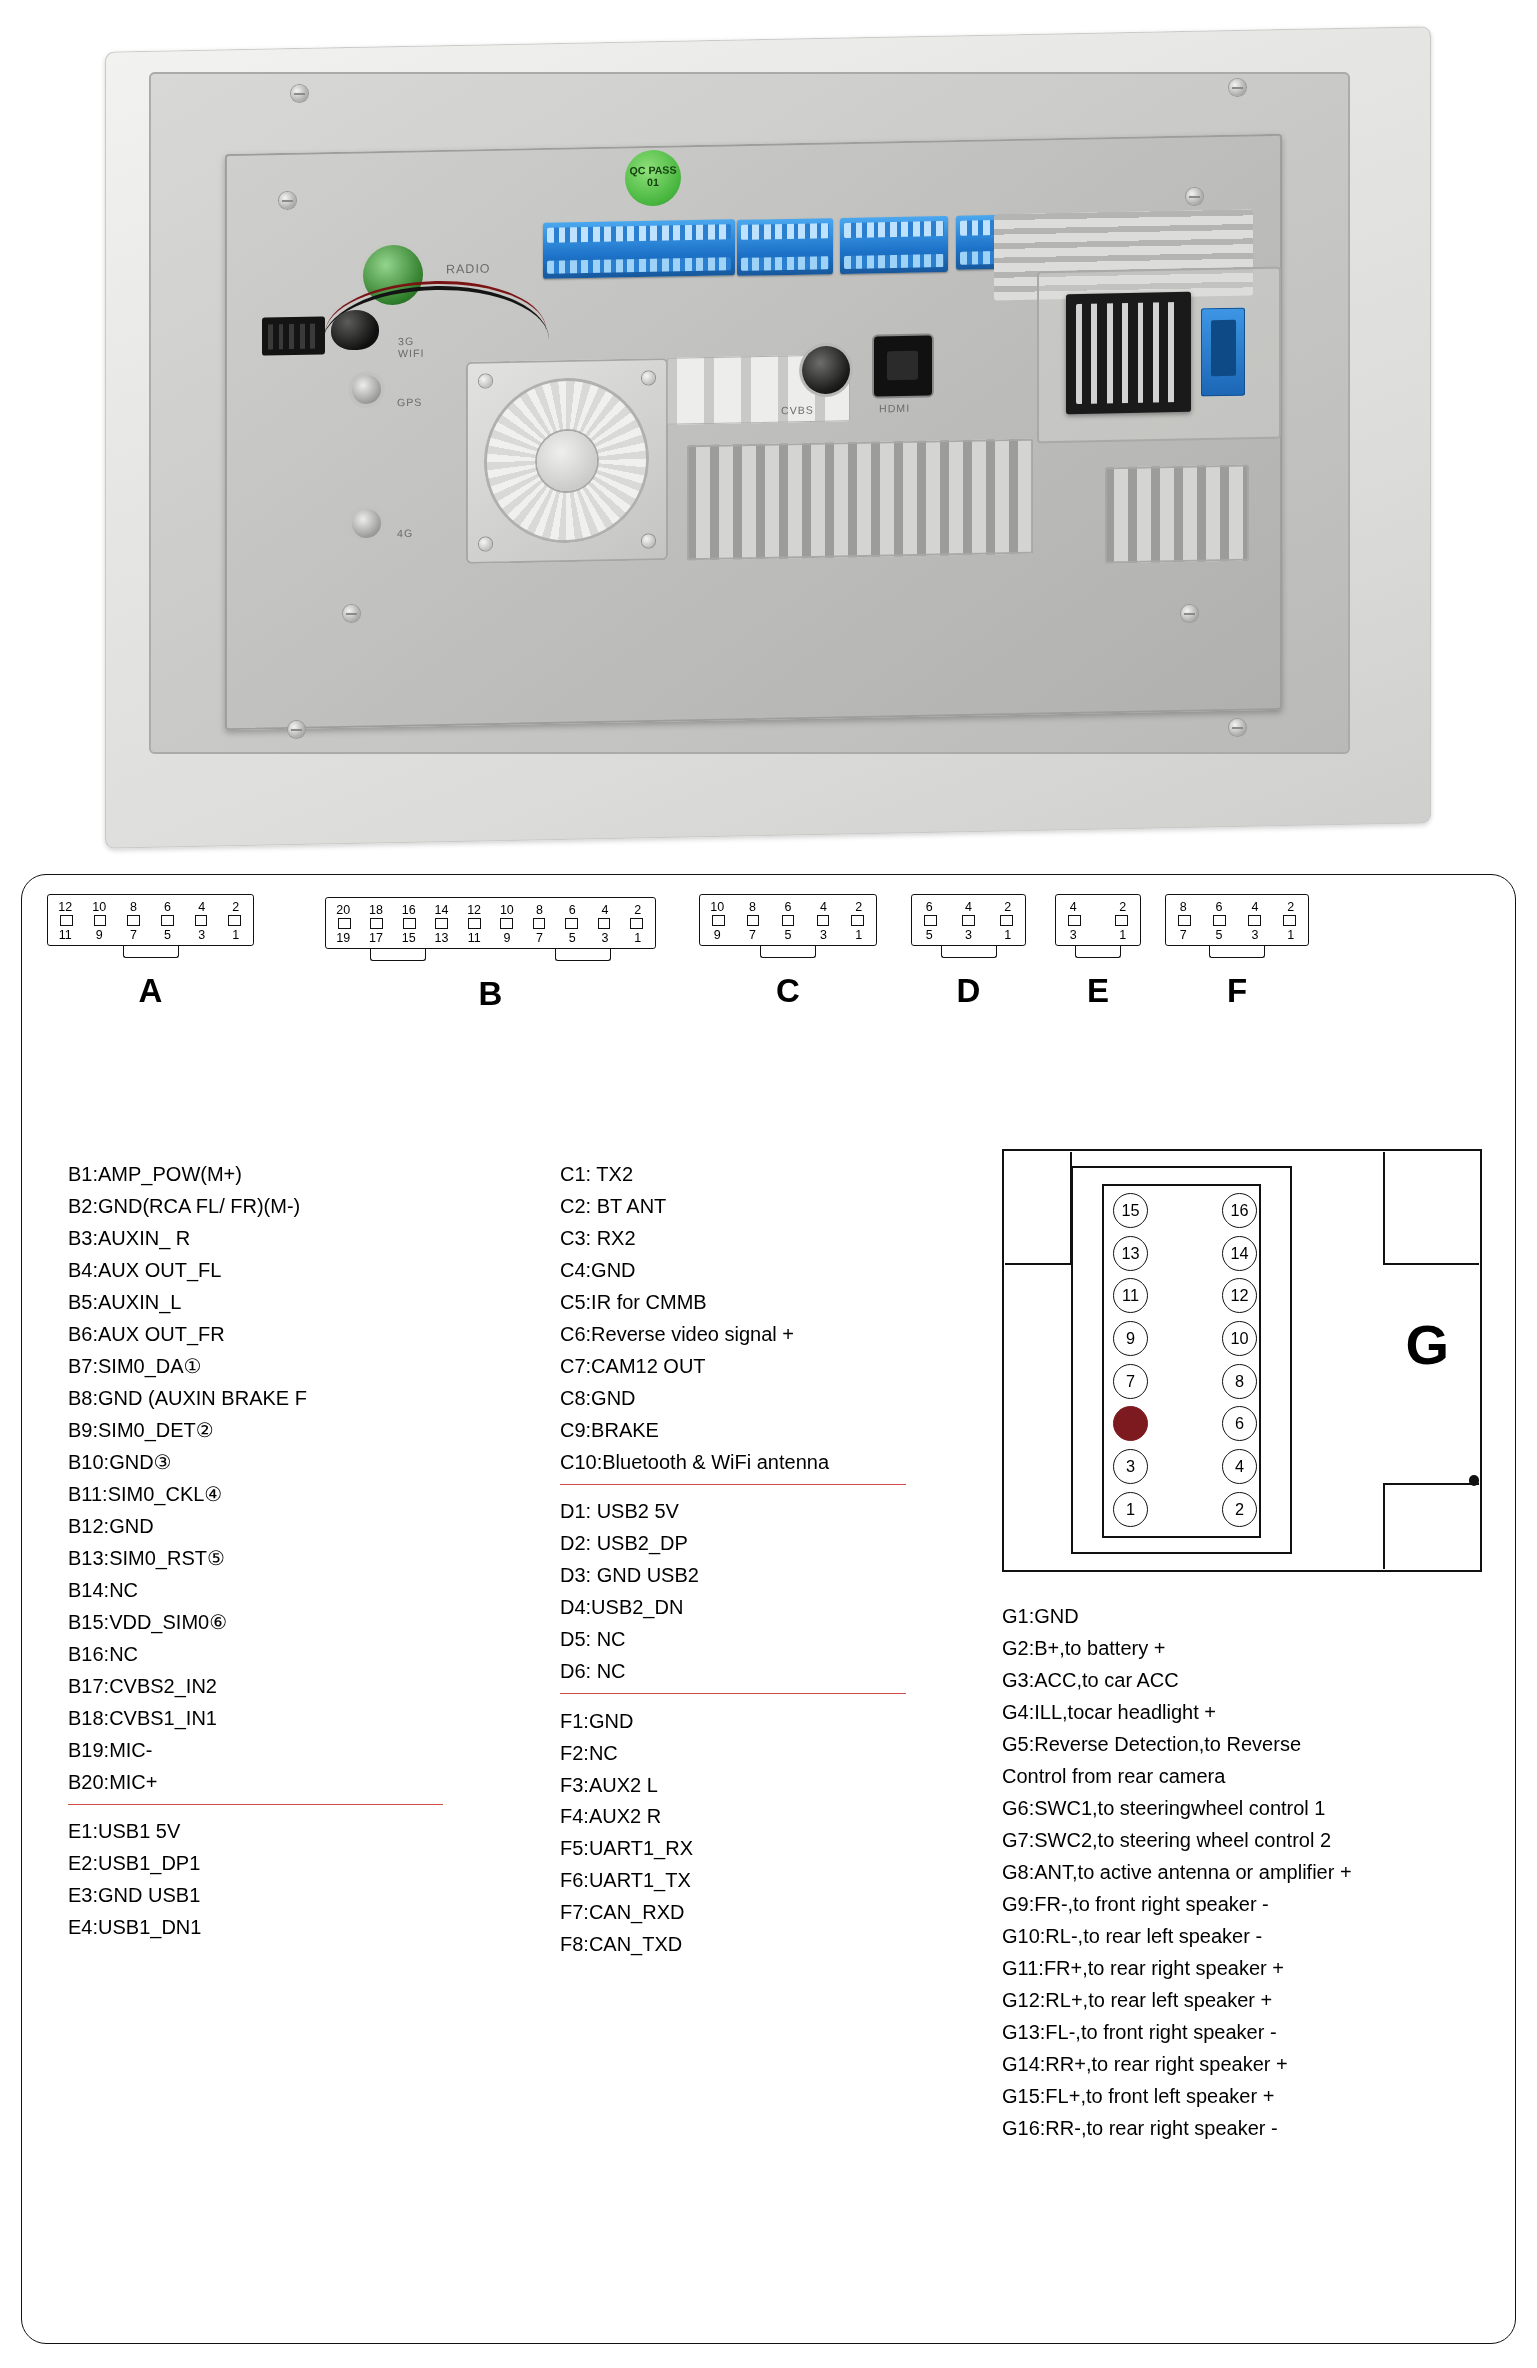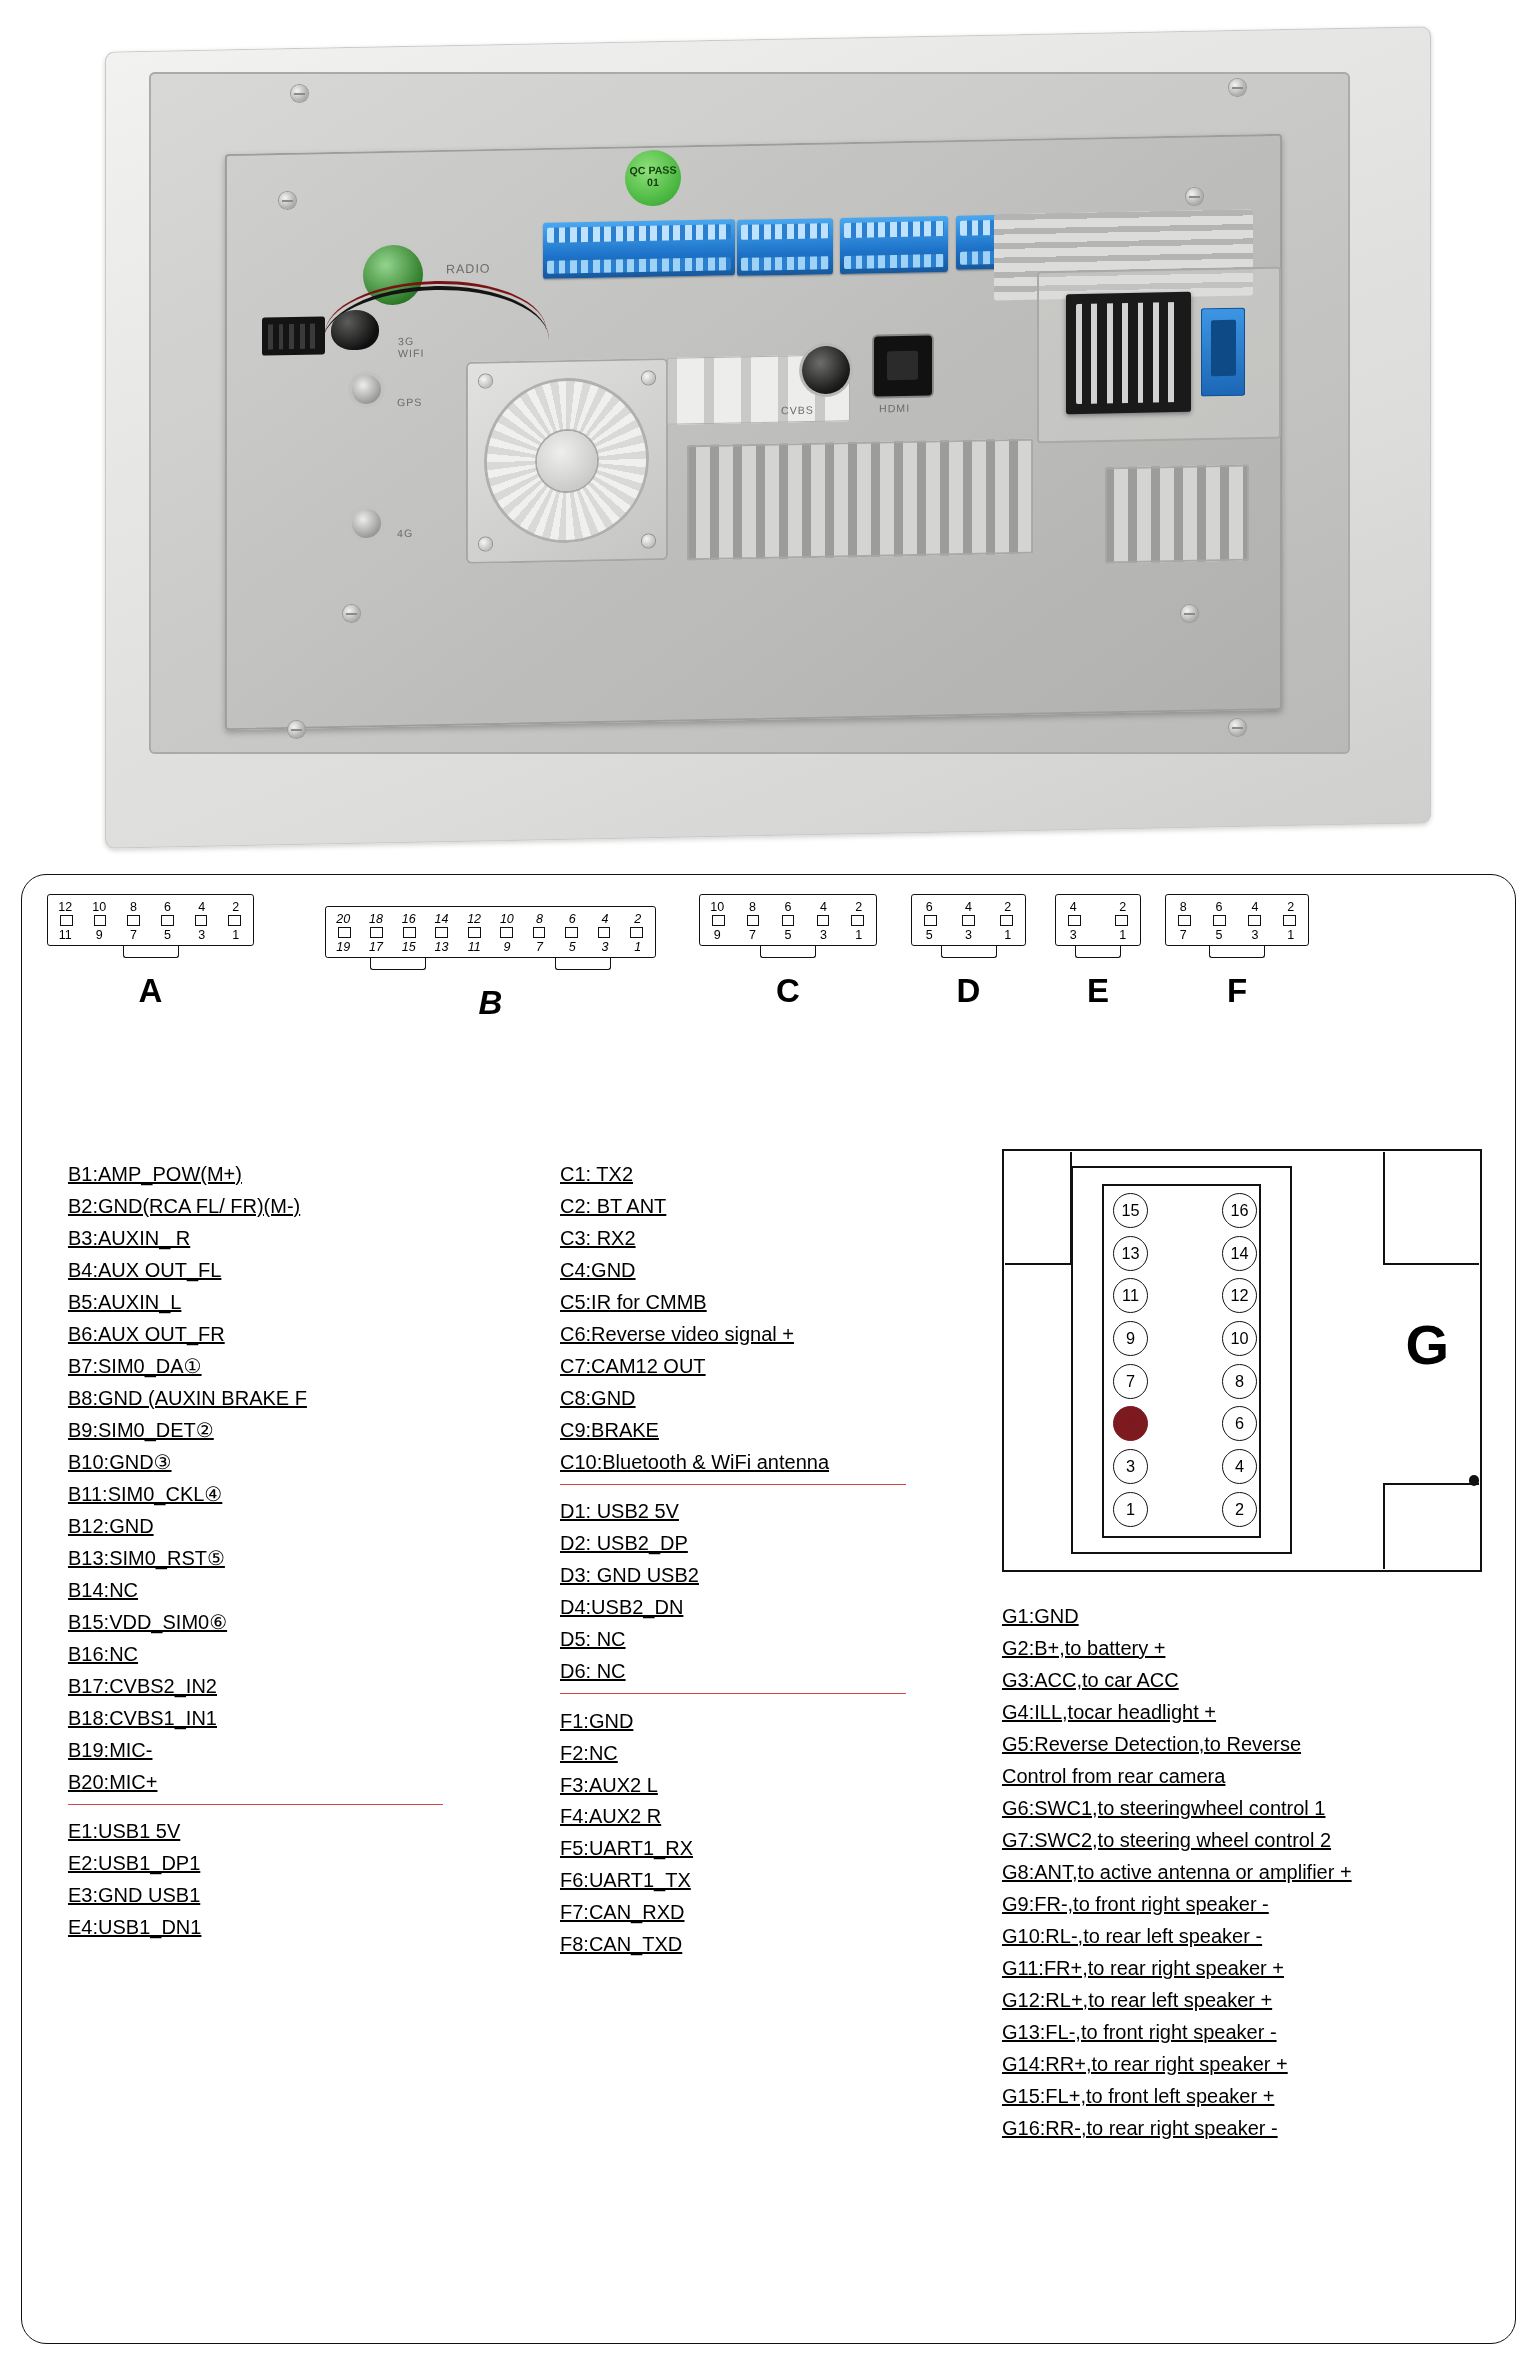--- a/index.html
+++ b/index.html
@@ -106,21 +106,21 @@
   .conn .nums{display:flex;justify-content:space-between;font-size:12.5px;line-height:1;}
   .conn .nums span{width:21px;text-align:center;}
   .conn .pads{display:flex;justify-content:space-between;margin:1.9px 0 2.9px;}
   .conn .pads i{display:block;width:10.6px;height:8.6px;border:1.5px solid #111;margin:0 5.3px;}
   .conn .tab{height:11.5px;border:1.9px solid #111;border-top:none;border-radius:0 0 2.9px 2.9px;margin:0 auto;}
   .conn .tabs{display:flex;justify-content:center;gap:38px;}
   .conn .letter{text-align:center;font-size:33px;font-weight:bold;margin-top:13.4px;}
 
   .note{position:absolute;left:46px;top:223px;font-size:26px;font-weight:bold;letter-spacing:-0.2px;}
 
-  .col{position:absolute;font-size:20px;line-height:1.17;text-decoration:underline;}
+  .col{position:absolute;font-size:20px;line-height:1.17;}
   .col .ln{margin:0 0 8.6px 0;white-space:nowrap;}
   .rule{border:none;border-top:1.9px solid #d04a4a;margin:9.6px 0 15.4px 0;}
 
   .colA{left:46px;top:288px;width:375px;}
   .colB{left:538px;top:288px;width:346px;}
   .colC{left:980px;top:730px;width:500px;}
 
   
   .gbox{position:absolute;left:980px;top:274px;width:480px;height:423px;}
   .gbox .outer{position:absolute;left:0;top:0;width:480px;height:423px;border:2.9px solid #111;box-sizing:border-box;}
@@ -237,21 +237,21 @@
             <span>3</span>
             <span>1</span>
         </div>
       </div>
       <div class="tabs">
           <div class="tab" style="width:54px;"></div>
         </div>
       <div class="letter">A</div>
     </div>
 
-    <div class="conn" style="left:303px;top:12px;width:331px;font-style:italic;">
+    <div class="conn" style="left:303px;top:3px;width:331px;">
       <div class="body">
         <div class="nums">
           <span>20</span>
             <span>18</span>
             <span>16</span>
             <span>14</span>
             <span>12</span>
             <span>10</span>
             <span>8</span>
             <span>6</span>

